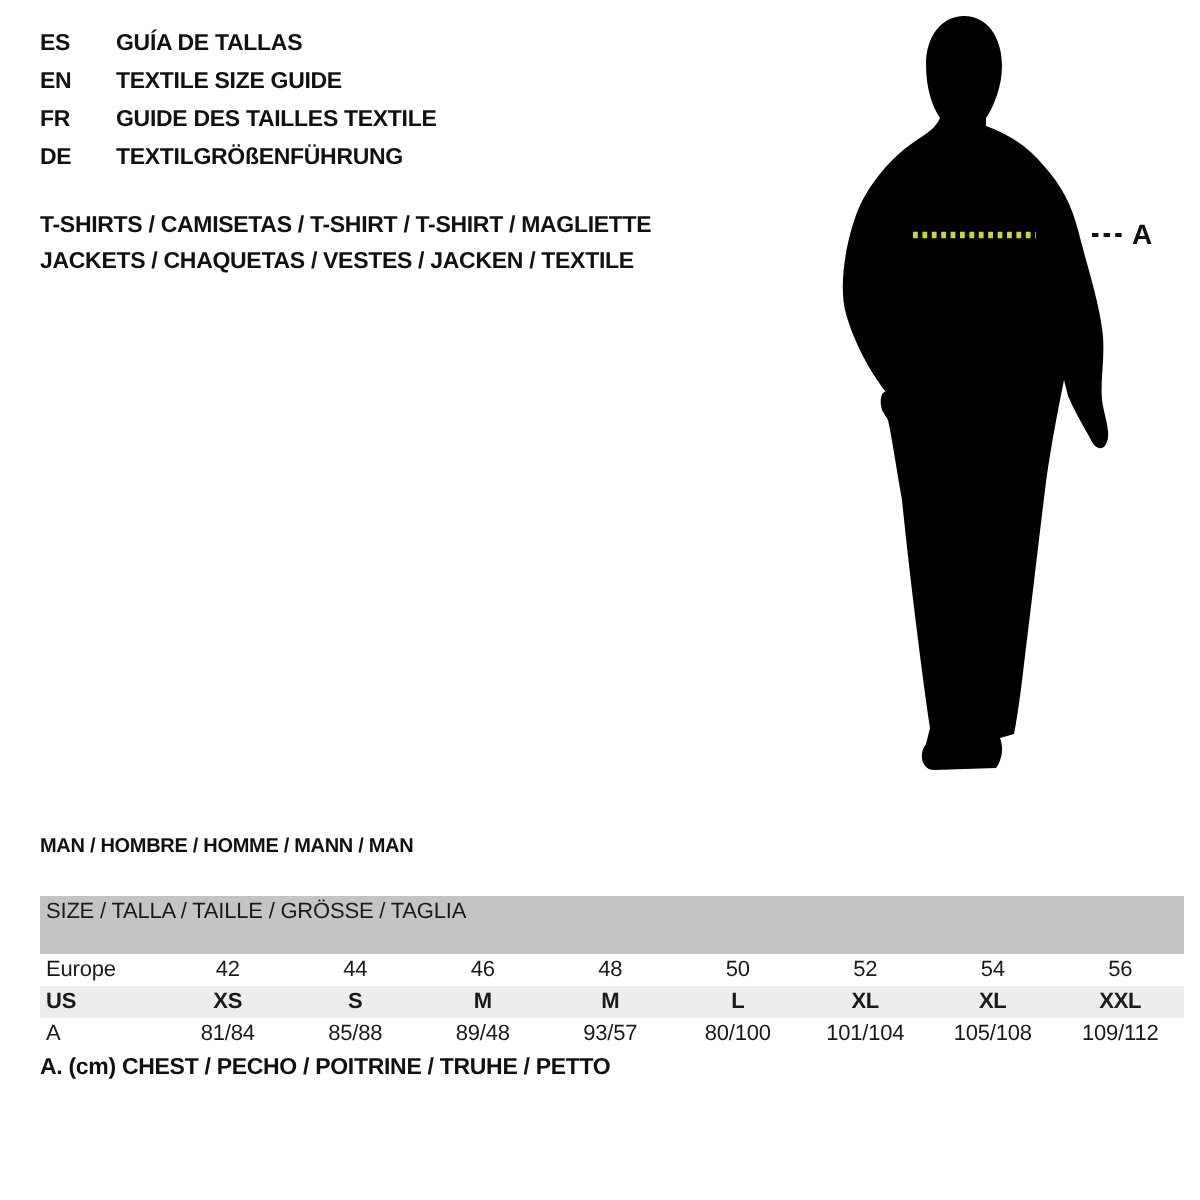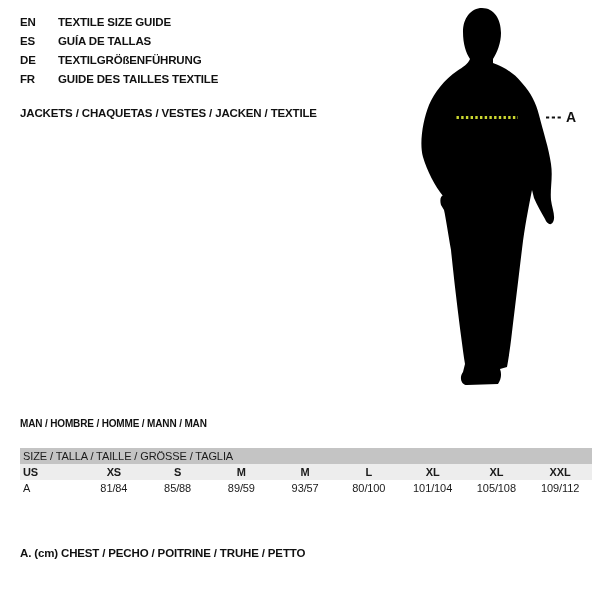--- a/index.html
+++ b/index.html
@@ -30,55 +30,56 @@
 
   
   .size-table {
     position: absolute; left: 20px; top: 448px; width: 572px;
     border-collapse: collapse; table-layout: fixed;
     font-size: 11px; color: #1a1a1a;
   }
   .size-table th.table-header {
     background: var(--header-bg, #c4c4c4);
     font-weight: 400; text-align: left;
-    height: 16px; padding: 0 0 0 3px;
+    height: 16px; padding: 0 0 13px 3px;
     font-size: 11px; letter-spacing: -0.1px;
   }
   .size-table td { height: 16px; text-align: center; padding: 0; font-weight: 400; letter-spacing: -0.1px; }
   .size-table td.row-label { text-align: left; padding-left: 3px; }
   .size-table tr.shaded td { background: var(--stripe-bg, #ededed); font-weight: bold; }
 
   
-  .footnote { position: absolute; left: 20px; top: 547px; font-size: 11.5px; font-weight: 700; letter-spacing: -0.15px; }
+  .footnote { position: absolute; left: 20px; top: 528px; font-size: 11.5px; font-weight: 700; letter-spacing: -0.15px; }
 </style>
 </head>
 <body>
 
 <div class="canvas">
 
   <div class="lang-list">
       <div class="lang-row">
+        <span class="lang-code">ES</span>
+        <span class="lang-label">GUÍA DE TALLAS</span>
+      </div>
+      <div class="lang-row">
         <span class="lang-code">EN</span>
         <span class="lang-label">TEXTILE SIZE GUIDE</span>
       </div>
       <div class="lang-row">
-        <span class="lang-code">ES</span>
-        <span class="lang-label">GUÍA DE TALLAS</span>
+        <span class="lang-code">FR</span>
+        <span class="lang-label">GUIDE DES TAILLES TEXTILE</span>
       </div>
       <div class="lang-row">
         <span class="lang-code">DE</span>
         <span class="lang-label">TEXTILGRÖßENFÜHRUNG</span>
       </div>
-      <div class="lang-row">
-        <span class="lang-code">FR</span>
-        <span class="lang-label">GUIDE DES TAILLES TEXTILE</span>
-      </div>
     </div>
 
   <div class="category-lines">
+    <div>T-SHIRTS / CAMISETAS / T-SHIRT / T-SHIRT / MAGLIETTE</div>
     <div>JACKETS / CHAQUETAS / VESTES / JACKEN / TEXTILE</div>
   </div>
 
   <div class="figure-wrap">
     <svg width="200" height="400" viewBox="0 0 200 400">
       <path d="M 82 8
                C 94 8 101 19 101 33
                C 101 43 97 53 93 59
                L 93 63
                C 104 67 114 73 122 83
@@ -120,36 +121,47 @@
     <colgroup>
       <col style="width:62px">
       <col span="8">
     </colgroup>
     <thead>
       <tr>
         <th class="table-header" colspan="9">SIZE / TALLA / TAILLE / GRÖSSE / TAGLIA</th>
       </tr>
     </thead>
     <tbody>
+        <tr>
+          <td class="row-label">Europe</td>
+          <td>42</td>
+          <td>44</td>
+          <td>46</td>
+          <td>48</td>
+          <td>50</td>
+          <td>52</td>
+          <td>54</td>
+          <td>56</td>
+        </tr>
         <tr class="shaded">
           <td class="row-label">US</td>
           <td>XS</td>
           <td>S</td>
           <td>M</td>
           <td>M</td>
           <td>L</td>
           <td>XL</td>
           <td>XL</td>
           <td>XXL</td>
         </tr>
         <tr>
           <td class="row-label">A</td>
           <td>81/84</td>
           <td>85/88</td>
-          <td>89/59</td>
+          <td>89/48</td>
           <td>93/57</td>
           <td>80/100</td>
           <td>101/104</td>
           <td>105/108</td>
           <td>109/112</td>
         </tr>
       </tbody>
   </table>
 
   <div class="footnote">A. (cm) CHEST / PECHO / POITRINE / TRUHE / PETTO</div>

